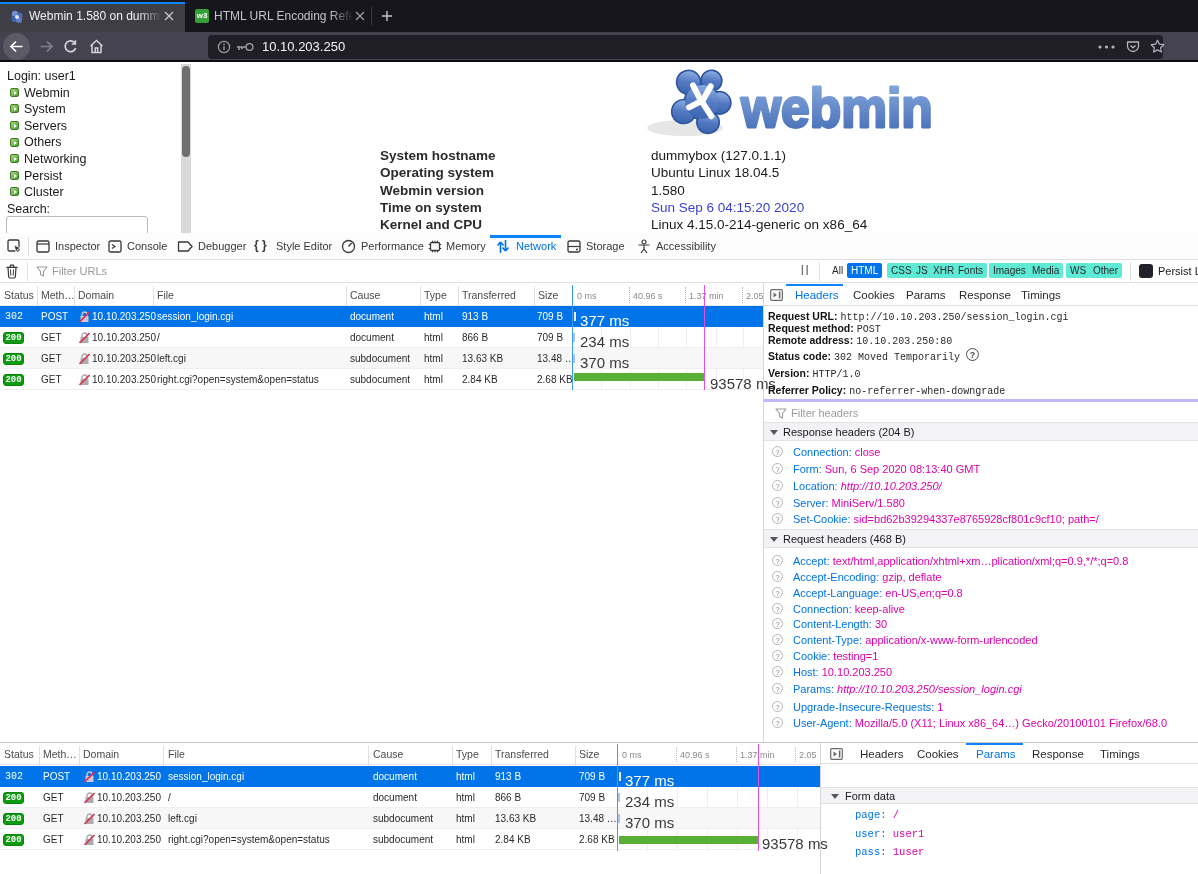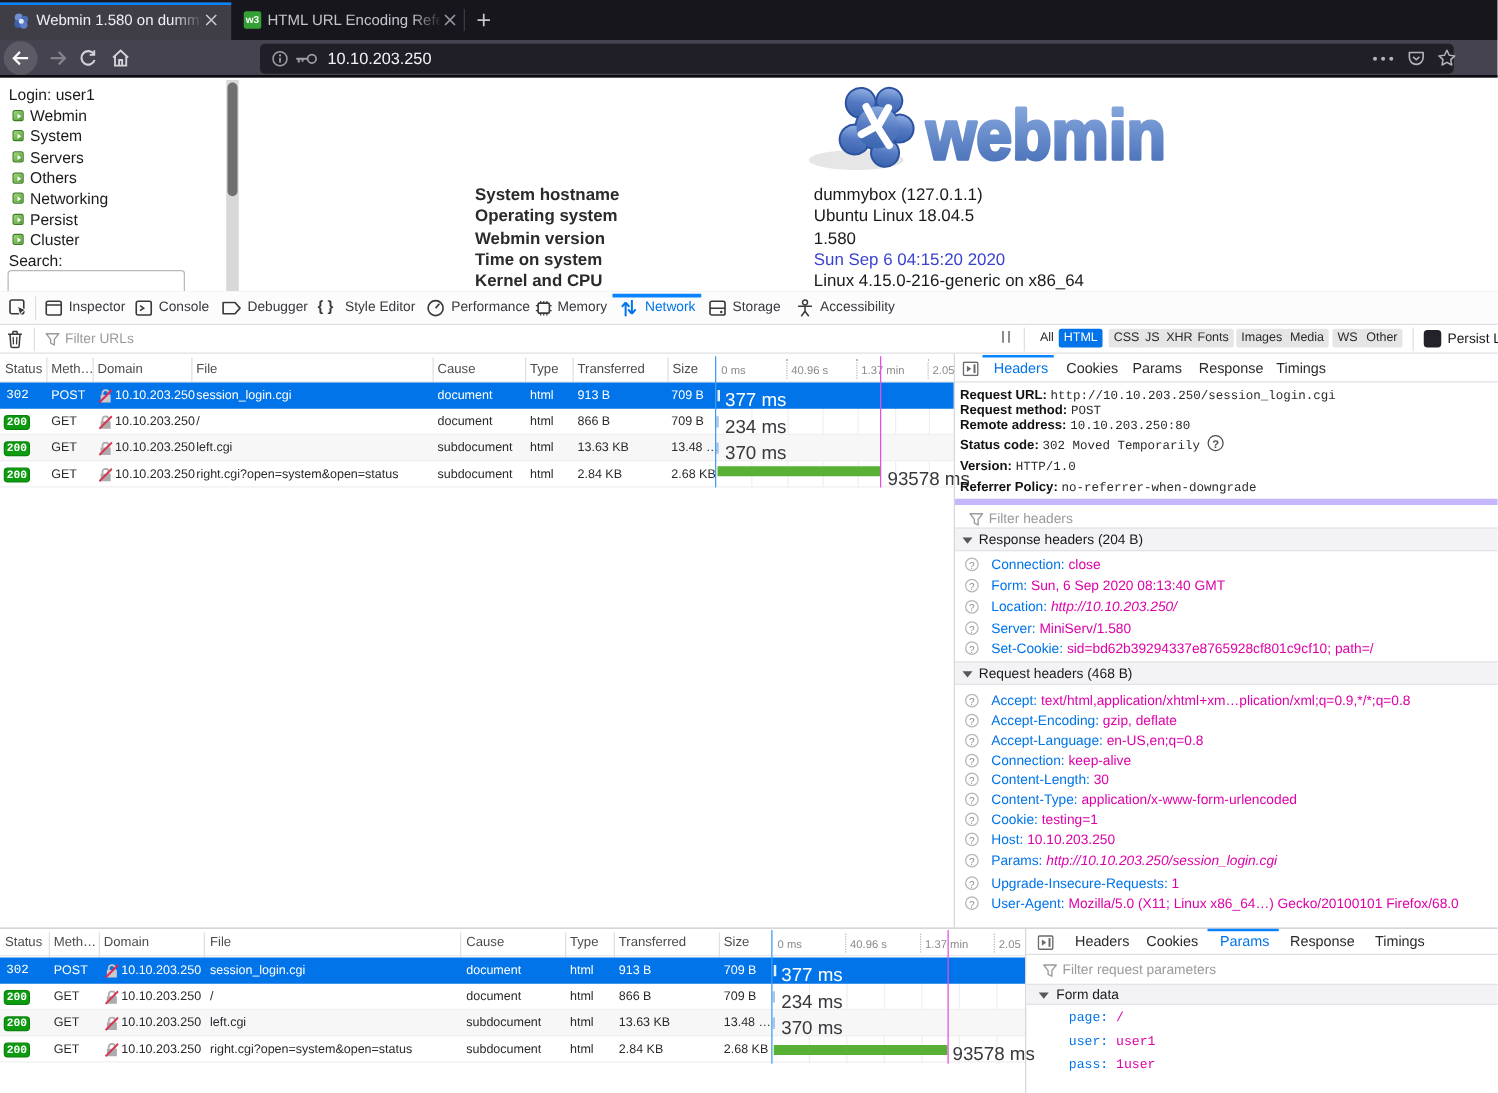--- a/index.html
+++ b/index.html
@@ -18,21 +18,21 @@
 .sbitem{position:absolute;font-size:12.5px;color:#1a1a1a;white-space:nowrap}
 .gicon{position:absolute;width:9px;height:9px;border-radius:2px;background:linear-gradient(135deg,#a6d77c,#4d9e2e);border:1px solid #3c7d24}
 .gicon:after{content:"";position:absolute;left:2.5px;top:1.5px;border-left:3px solid #fff;border-top:2px solid transparent;border-bottom:2px solid transparent}
 .ilabel{position:absolute;left:380px;font-size:13.5px;font-weight:bold;color:#2b2b2b;white-space:nowrap}
 .ivalue{position:absolute;left:651px;font-size:13.5px;color:#1a1a1a;white-space:nowrap}
 
 #devtools{position:absolute;left:0;top:233px;width:1198px;height:641px;background:#fff;font-size:11px;color:#18181a}
 #dtbar{position:absolute;left:0;top:0;width:1198px;height:27px;background:#fcfcfc;border-bottom:1px solid #dfdfe2}
 .dtt{position:absolute;top:7px;font-size:11px;color:#38383d;white-space:nowrap}
 #filterrow{position:absolute;left:0;top:27px;width:1198px;height:23px;background:#fff;border-bottom:1px solid #e0e0e2}
-.pill{display:inline-block;padding:2px 4px;border-radius:2px;background:#e5e5e5;color:#2a2a2e;font-size:10px}
+.pill{display:inline-block;padding:2px 4px;border-radius:2px;background:#5eead4;color:#2a2a2e;font-size:10px}
 .pillsel{background:#0074e8;color:#fff}
 .colsep{position:absolute;top:53px;width:1px;height:20px;background:#e0e0e2}
 .hdrtxt{position:absolute;top:56.5px;font-size:10.5px;color:#4b4b4f;white-space:nowrap}
 .tlhdr{position:absolute;top:58px;font-size:9px;color:#8a8a8e;white-space:nowrap}
 .row{position:absolute;left:0;width:763px;height:21px}
 .cell{position:absolute;top:5px;font-size:10px;color:#2a2a2e;white-space:nowrap}
 .wflabel{position:absolute;top:5.5px;font-size:15px;color:#39393d;white-space:nowrap}
 .badge{position:absolute;left:3px;top:5px;width:21px;height:12px;background:#0d9c10;border:1px solid #0b840d;border-radius:3px;color:#fff;font-family:"Liberation Mono",monospace;font-size:9px;font-weight:bold;text-align:center;line-height:10px}
 .gridv{position:absolute;width:1px;background:#efeff1}
 
@@ -179,21 +179,21 @@
   </svg>
   <div class="ilabel" style="top:84px">System hostname</div>
     <div class="ivalue" style="top:84px">dummybox (127.0.1.1)</div>
   <div class="ilabel" style="top:101px">Operating system</div>
     <div class="ivalue" style="top:101px">Ubuntu Linux 18.04.5</div>
   <div class="ilabel" style="top:119px">Webmin version</div>
     <div class="ivalue" style="top:119px">1.580</div>
   <div class="ilabel" style="top:136px">Time on system</div>
     <div class="ivalue" style="top:136px;color:#3a43cf">Sun Sep 6 04:15:20 2020</div>
   <div class="ilabel" style="top:153px">Kernel and CPU</div>
-    <div class="ivalue" style="top:153px">Linux 4.15.0-216-generic on x86_64</div>
+    <div class="ivalue" style="top:153px">Linux 4.15.0-214-generic on x86_64</div>
 </div>
 
 <div id="devtools">
     <div class="ab" style="left:0;top:0;width:1198px;height:1px;background:#d9d9dd"></div>
 <div id="dtbar">
   <svg class="ab" style="left:7px;top:6px" width="15" height="15" viewBox="0 0 15 15">
         <rect x="1" y="1" width="11" height="11" rx="1.5" stroke="#38383d" stroke-width="1.3" fill="none"></rect>
         <path d="M7 6 L13.5 9 L10.5 10.5 L9 13.5 Z" fill="#38383d" stroke="#fff" stroke-width="0.8"></path>
       </svg>
   <div class="ab" style="left:28px;top:4px;width:1px;height:19px;background:#e0e0e2"></div>
@@ -385,21 +385,21 @@
     <div class="sbtab" style="left:195px;top:6px">Response</div>
     <div class="sbtab" style="left:257px;top:6px">Timings</div>
   </div>
   <div class="ab" style="left:768px;top:77px;white-space:nowrap"><span class="dlabel">Request URL:</span> <span class="dval">http://10.10.203.250/session_login.cgi</span></div>
   <div class="ab" style="left:768px;top:89px;white-space:nowrap"><span class="dlabel">Request method:</span> <span class="dval">POST</span></div>
   <div class="ab" style="left:768px;top:101px;white-space:nowrap"><span class="dlabel">Remote address:</span> <span class="dval">10.10.203.250:80</span></div>
   <div class="ab" style="left:768px;top:117px;white-space:nowrap"><span class="dlabel">Status code:</span> <span class="dval">302 Moved Temporarily</span></div>
   <div class="ab" style="left:966px;top:115px;width:13px;height:13px;border:1.3px solid #4a4a4f;border-radius:50%;color:#4a4a4f;font-size:9px;font-weight:bold;text-align:center;line-height:13px">?</div>
   <div class="ab" style="left:768px;top:134px;white-space:nowrap"><span class="dlabel">Version:</span> <span class="dval">HTTP/1.0</span></div>
   <div class="ab" style="left:768px;top:151px;white-space:nowrap"><span class="dlabel">Referrer Policy:</span> <span class="dval">no-referrer-when-downgrade</span></div>
-  <div class="ab" style="left:764px;top:166px;width:434px;height:24px;border-top:5px solid #c4b5fd">
+  <div class="ab" style="left:764px;top:166px;width:434px;height:24px;border-top:3px solid #c4b5fd">
     <svg class="ab" style="left:11px;top:6px" width="12" height="11" viewBox="0 0 12 11">
           <path d="M1 1 H11 L7.5 5.5 V10 L4.5 8.5 V5.5 Z" stroke="#9b9b9f" stroke-width="1.1" fill="none" stroke-linejoin="round"></path>
         </svg>
     <div class="ab" style="left:27px;top:5px;font-size:11px;color:#9a9a9e">Filter headers</div>
   </div>
   <div class="sumrow" style="top:189px">
     <div class="tri" style="left:6px;top:7px"></div>
     <div class="ab" style="left:19px;top:3px;font-size:11px;color:#18181a">Response headers (204 B)</div>
   </div>
   <div class="ab" style="left:764px;top:209px;width:434px">
@@ -551,26 +551,20 @@
           <path d="M3.5 3.5 L7 6 L3.5 8.5 Z" fill="#6a6a6e"></path>
           <rect x="8.8" y="2.5" width="1.6" height="7" fill="#6a6a6e"></rect>
         </svg>
     <div class="sbtab" style="left:39px;top:5px">Headers</div>
     <div class="sbtab" style="left:96px;top:5px">Cookies</div>
     <div class="ab" style="left:145px;top:0;width:57px;height:2px;background:#0a84ff"></div>
     <div class="sbtab" style="left:155px;top:5px;color:#0074e8">Params</div>
     <div class="sbtab" style="left:211px;top:5px">Response</div>
     <div class="sbtab" style="left:279px;top:5px">Timings</div>
   </div>
-  <div class="ab" style="left:821px;top:22px;width:377px;height:22px">
-    <svg class="ab" style="left:13px;top:6px" width="12" height="11" viewBox="0 0 12 11">
-          <path d="M1 1 H11 L7.5 5.5 V10 L4.5 8.5 V5.5 Z" stroke="#9b9b9f" stroke-width="1.1" fill="none" stroke-linejoin="round"></path>
-        </svg>
-    <div class="ab" style="left:29px;top:5px;font-size:11px;color:#9a9a9e">Filter request parameters</div>
-  </div>
   <div class="ab" style="left:821px;top:44px;width:377px;height:17px;background:#f3f3f5;border-top:1px solid #e3e3e6;border-bottom:1px solid #e3e3e6">
     <div class="tri" style="left:10px;top:6px"></div>
     <div class="ab" style="left:24px;top:2px;font-size:11px;color:#18181a">Form data</div>
   </div>
   <div class="ab mono" style="left:855px;top:66px;font-size:10.5px;white-space:nowrap"><span style="color:#0074e8">page: </span><span style="color:#dd00a9">/</span></div>
   <div class="ab mono" style="left:855px;top:85px;font-size:10.5px;white-space:nowrap"><span style="color:#0074e8">user: </span><span style="color:#dd00a9">user1</span></div>
   <div class="ab mono" style="left:855px;top:103px;font-size:10.5px;white-space:nowrap"><span style="color:#0074e8">pass: </span><span style="color:#dd00a9">1user</span></div>
 </div>
 </div>
 

